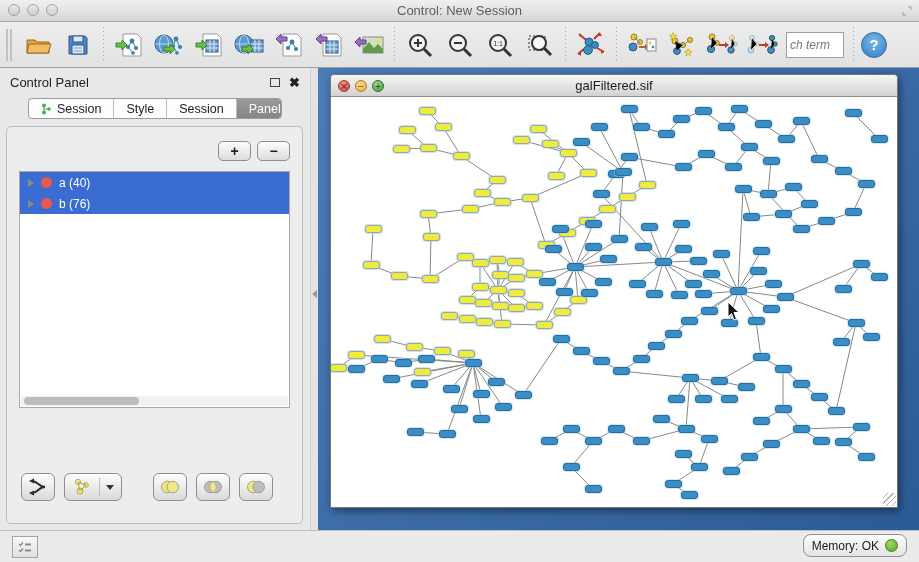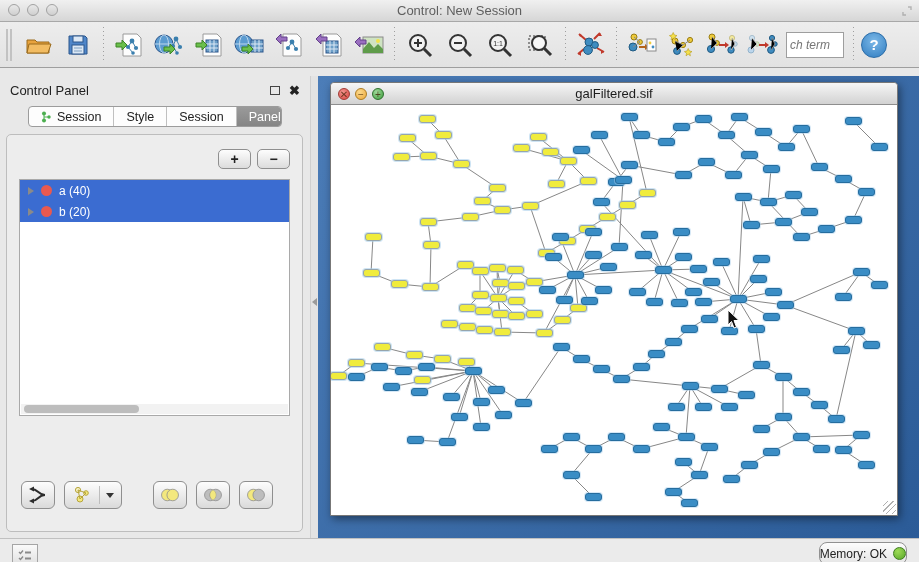--- a/index.html
+++ b/index.html
@@ -30,21 +30,21 @@
   .tb-btn svg { display:block; }
   .search-box { width:58px; height:26px; border:1px solid #9e9e9e;
     background:#fff; font-style:italic; font-size:12px; color:#777;
     padding:0 3px; margin:0 4px; }
   .help-btn { width:26px; height:26px; border-radius:50%; border:1px solid #2a6ca8;
     background:radial-gradient(circle at 50% 35%, #7db9e8, #2f7cc0);
     color:#fff; font-size:15px; font-weight:bold; display:flex; align-items:center;
     justify-content:center; margin-left:2px; }
 
   
-  .main { height:462px; display:flex;margin-top:8px; }
+  .main { height:462px; display:flex; }
 
   
   .control-panel { width:310px; background:#e8e8e8; position:relative; }
   .cp-header { height:28px; display:flex; align-items:center; padding:0 10px;
     font-size:13px; color:#222; }
   .cp-header .spacer { flex:1; }
   .float-ic { width:10px; height:9px; border:1.5px solid #444; margin-right:9px; }
   .close-ic { font-size:13px; font-weight:bold; color:#222; }
   .tabbar { display:flex; margin:2px 0 0 28px; border:1px solid #9c9c9c;
     border-radius:4px; overflow:hidden; width:254px; height:21px;
@@ -118,21 +118,21 @@
 
   
   .statusbar { height:32px; background:#ebebeb; border-top:1px solid #c0c0c0;
     position:relative; }
   .task-btn { position:absolute; left:12px; top:5px; width:26px; height:22px;
     border:1px solid #a5a5a5; background:linear-gradient(#fafafa,#e0e0e0);
     display:flex; align-items:center; justify-content:center; }
   .memory-pill { position:absolute; right:12px; top:3px; height:23px;
     border:1px solid #919191; border-radius:8px;
     background:linear-gradient(#fdfdfd,#e4e4e4); display:flex; align-items:center;
-    gap:6px; padding:0 0; font-size:12px; color:#222; }
+    gap:6px; padding:0 8px; font-size:12px; color:#222; }
   .mem-dot { width:13px; height:13px; border-radius:50%; border:1px solid #3e7d1e;
     background:radial-gradient(circle at 35% 30%,#9fdc57,#58a628); }
 </style>
 </head>
 <body>
 
 <div class="titlebar">
   <div class="traffic">
     <div class="tl-dot"></div>
     <div class="tl-dot"></div>
@@ -379,21 +379,21 @@
 
       <div class="sets-list">
         <div class="set-row selected">
           <span class="disc"></span>
           <span class="red-dot"></span>
           <span>a (40)</span>
         </div>
         <div class="set-row selected">
           <span class="disc"></span>
           <span class="red-dot"></span>
-          <span>b (20)</span>
+          <span>b (76)</span>
         </div>
         <div class="hscroll">
           <div class="hthumb"></div>
         </div>
       </div>
 
       <div class="cp-actions">
         <button class="act-btn sq">
           <svg width="20" height="18" viewBox="0 0 20 18">
             <path d="M17 9 C10 9 10 3 4 3 M17 9 C10 9 10 15 4 15" fill="none" stroke="#2b2b2b" stroke-width="2"></path>

